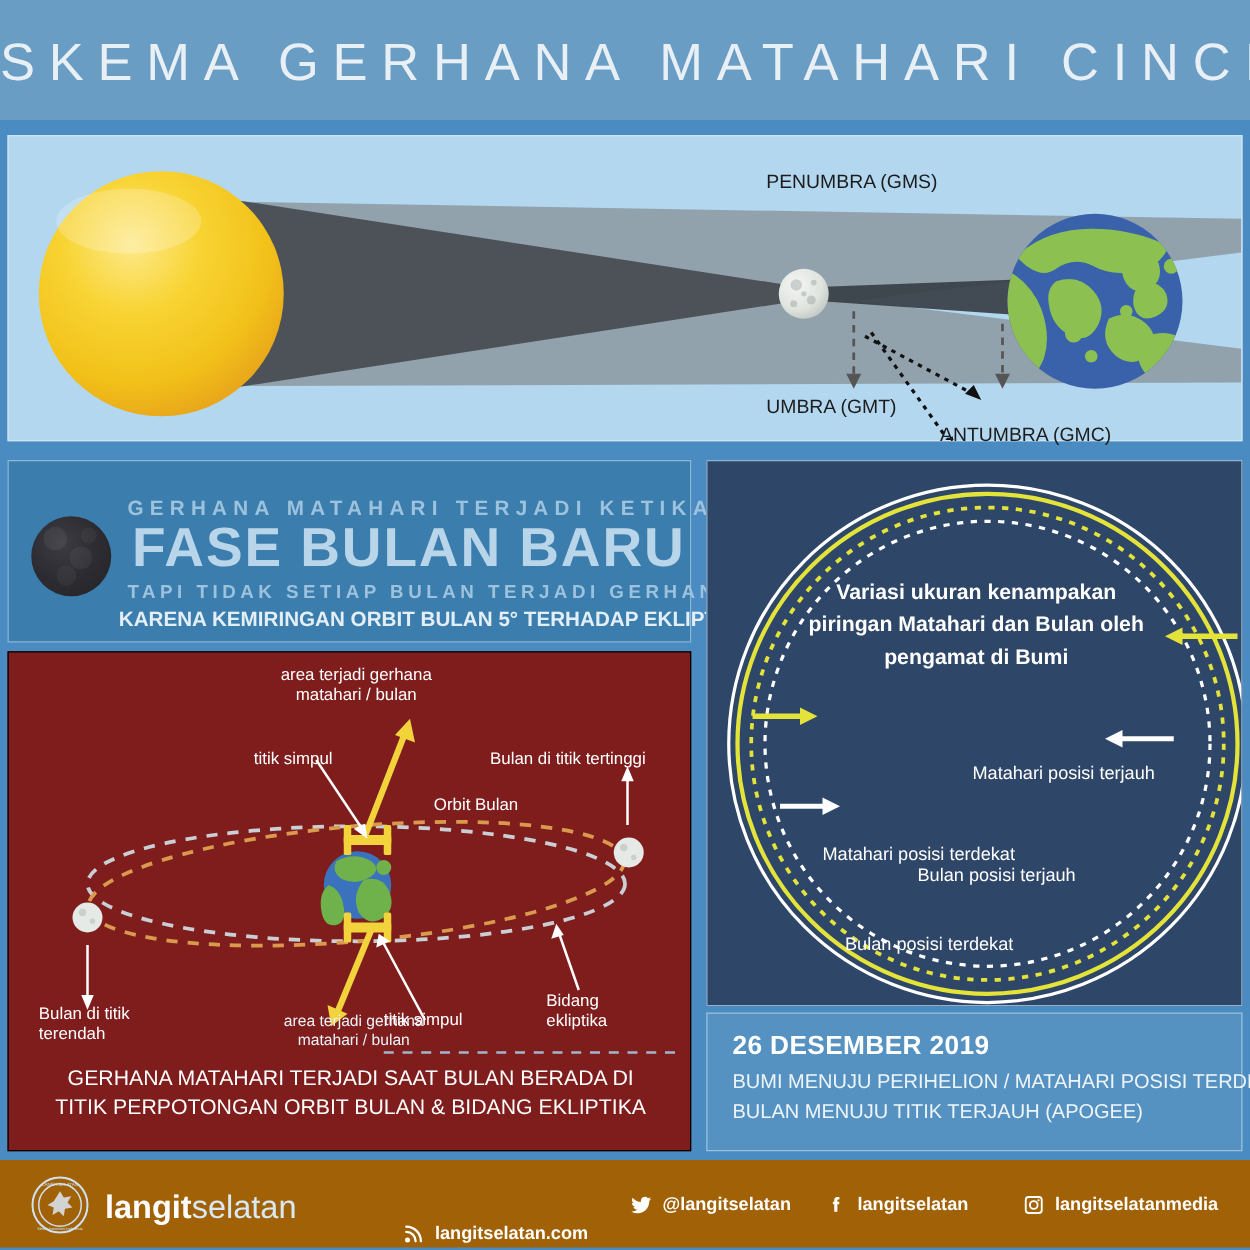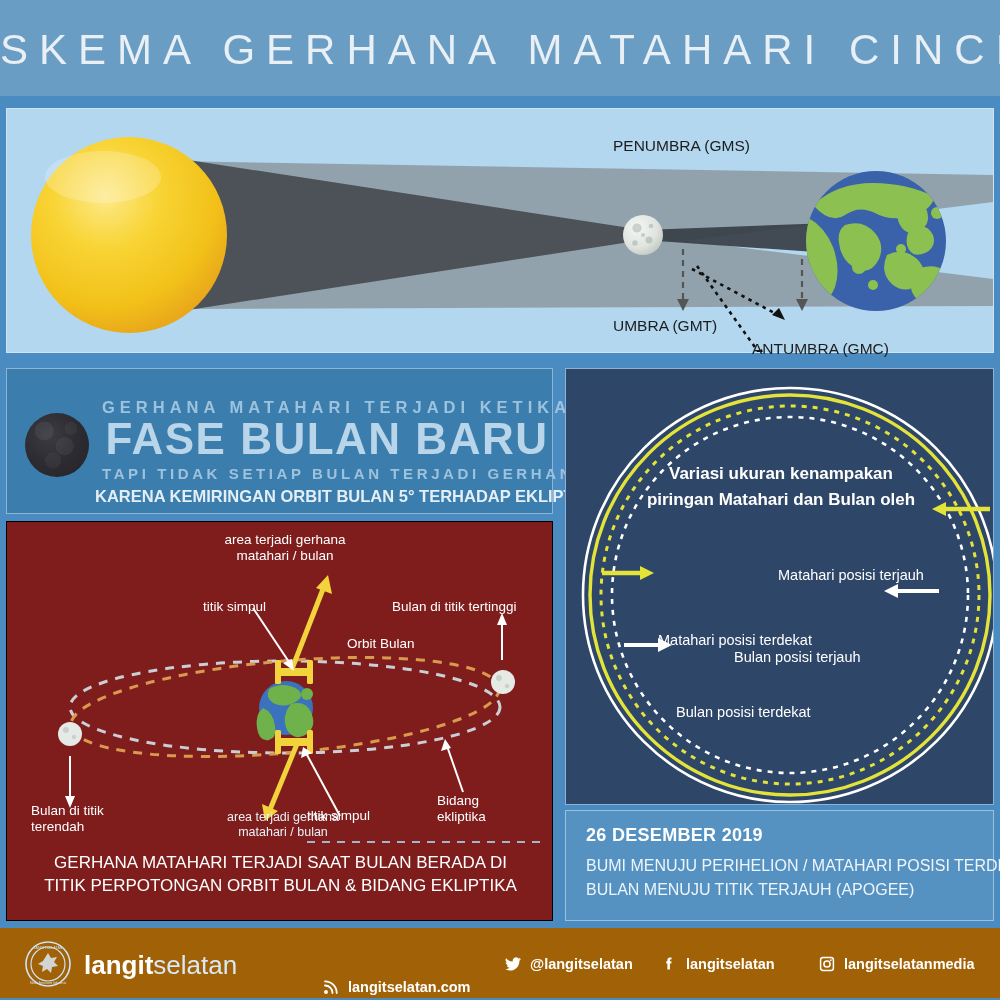--- a/index.html
+++ b/index.html
@@ -119,31 +119,32 @@
   }
   #ring-svg { position:absolute; left:0; top:0; }
   #ring-title {
     position:absolute; left:50px; top:92px; width:330px;
     text-align:center; color:#ffffff; font-weight:700;
     font-size:17px; line-height:1.52;
   }
   .rlbl {
     position:absolute; color:#ffffff; font-size:14.5px; white-space:nowrap;
     font-family:"Liberation Sans", sans-serif;
+    margin-top:44px;
   }
 
   
   #date-panel {
     position:absolute; left:565px; top:810px; width:429px; height:111px;
     background:#5592c2;
     border:1px solid #9cc0da;
   }
   #date-title {
     position:absolute; left:20px; top:14px;
-    font-size:18px; font-weight:700; color:#ffffff; letter-spacing:.3px;
+    font-size:21px; font-weight:700; color:#ffffff; letter-spacing:.3px;
   }
   #date-l1 { position:absolute; left:20px; top:46px; font-size:16px; color:#eef5fa; font-weight:400; white-space:nowrap; }
   #date-l2 { position:absolute; left:20px; top:70px; font-size:16px; color:#eef5fa; font-weight:400; white-space:nowrap; }
 
   
   #footer {
     position:absolute; left:0; top:928px; width:1000px; height:70px;
     background:#a16207;
   }
   #brand-logo {
@@ -380,20 +381,21 @@
 
       <g>
         <line x1="58" y1="276" x2="96" y2="276" stroke="#ffffff" stroke-width="4"></line>
         <polygon points="106,276 92,269 92,283" fill="#ffffff"></polygon>
       </g>
     </svg>
 
     <div id="ring-title">
       <div>Variasi ukuran kenampakan</div>
       <div>piringan Matahari dan Bulan oleh</div>
+      <div>pengamat di Bumi</div>
     </div>
     <div class="rlbl" style="left:212px; top:198px;">Matahari posisi terjauh</div>
     <div class="rlbl" style="left:92px; top:263px;">Matahari posisi terdekat</div>
     <div class="rlbl" style="left:168px; top:280px;">Bulan posisi terjauh</div>
     <div class="rlbl" style="left:110px; top:335px;">Bulan posisi terdekat</div>
   </div>
 
   <div id="date-panel">
     <div id="date-title">26 DESEMBER 2019</div>
     <div id="date-l1">BUMI MENUJU PERIHELION / MATAHARI POSISI TERDEKAT</div>

